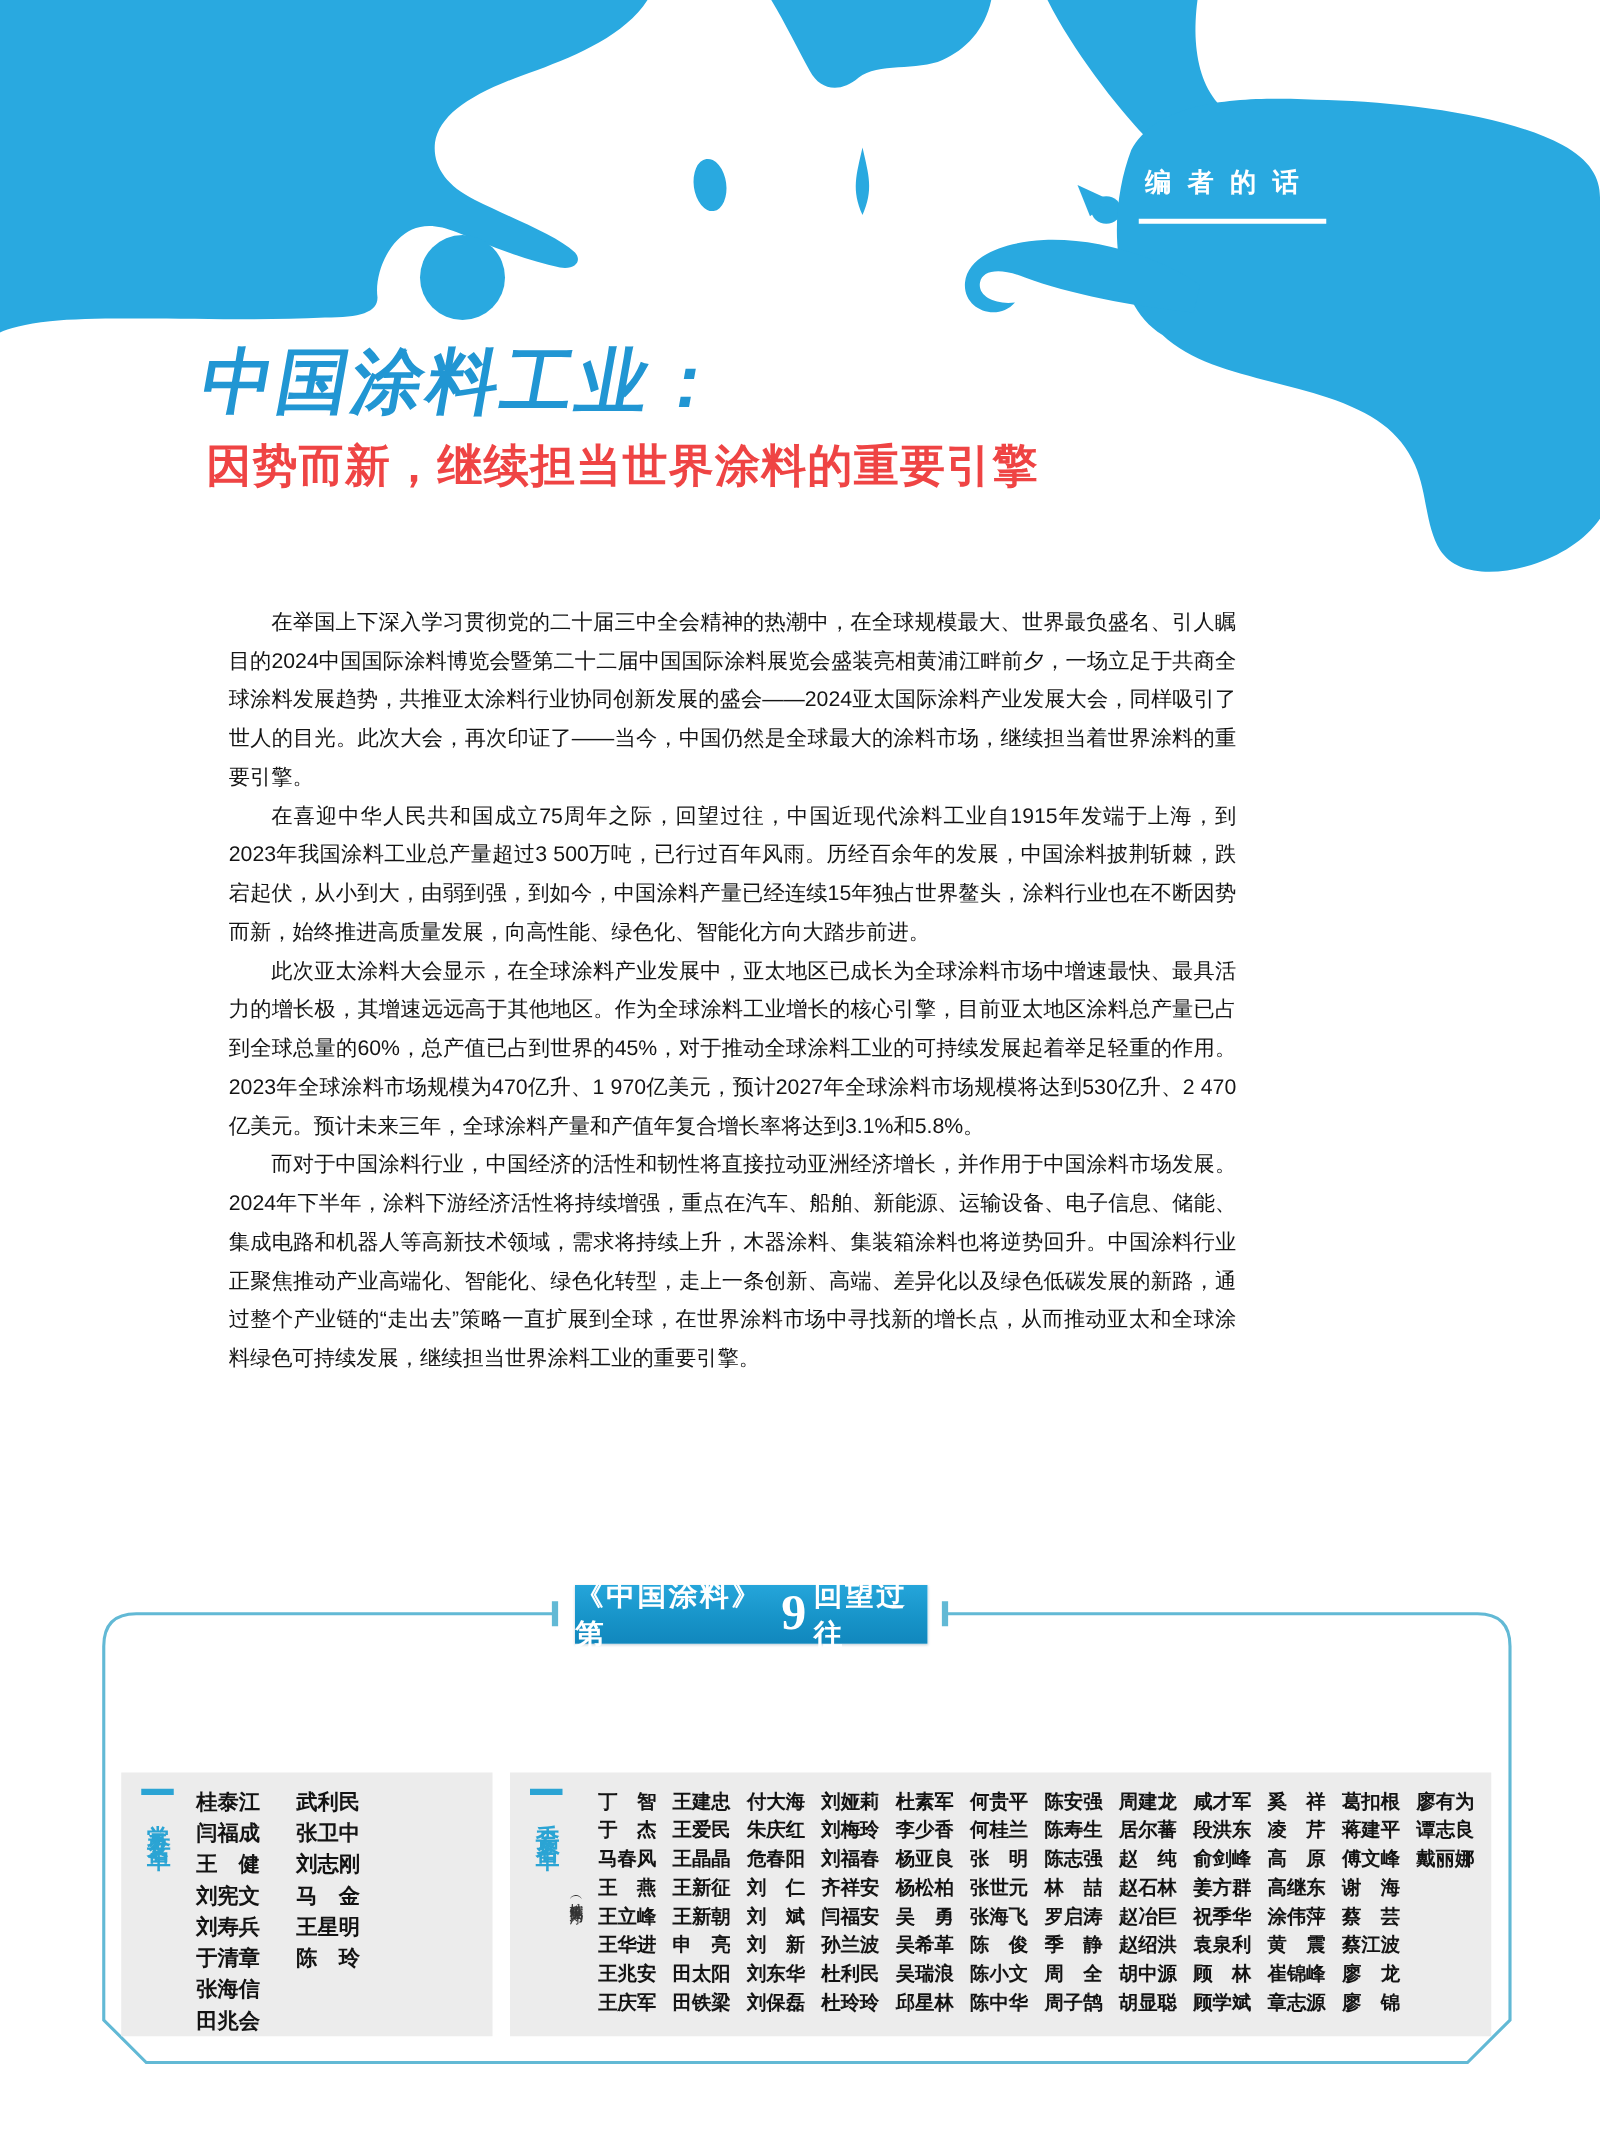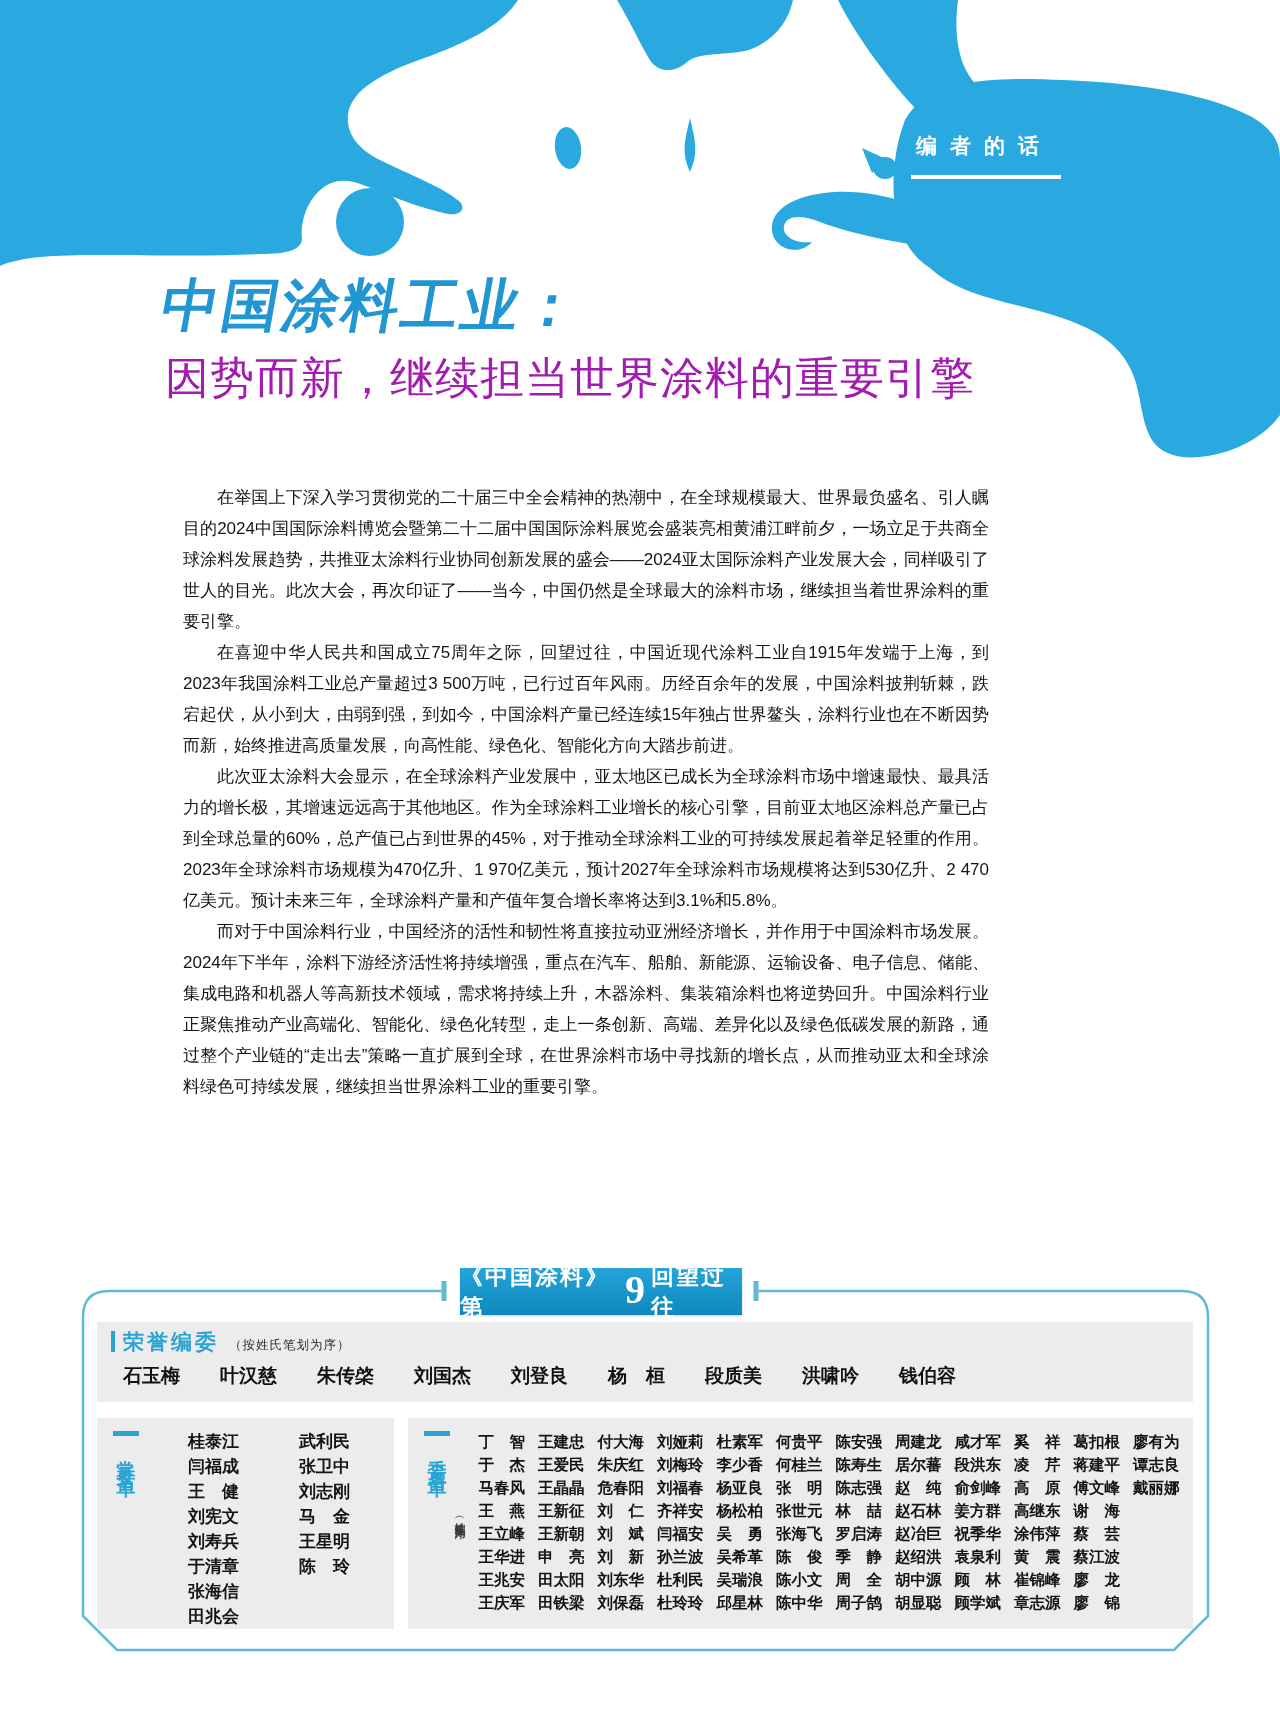--- a/index.html
+++ b/index.html
@@ -17,22 +17,22 @@
   .page{position:relative;width:1280px;height:1725px;background:#fff;overflow:hidden;margin:0 auto;}
 
   .splash{position:absolute;left:0;top:0;width:1280px;height:500px;display:block;}
 
   .editor-tag{position:absolute;left:916px;top:132px;color:#fff;z-index:3;}
   .editor-tag .tag-text{font-size:21px;font-weight:700;letter-spacing:13px;white-space:nowrap;font-family:Liberation Serif, serif;}
   .editor-tag .tag-underline{width:150px;height:4px;background:#fff;margin-top:15px;margin-left:-5px;}
 
   .main-title{position:absolute;left:162px;top:268px;font-size:57px;font-weight:800;
     color:var(--title-blue);transform:skewX(-10deg);letter-spacing:3px;white-space:nowrap;}
-  .sub-title{position:absolute;left:165px;top:349px;font-size:44px;font-weight:400;
-    font-family:"Liberation Serif", serif;color:#a21caf;letter-spacing:1px;white-space:nowrap;}
+  .sub-title{position:absolute;left:165px;top:349px;font-size:36px;font-weight:700;
+    font-family:"Liberation Serif", serif;color:#ef4444;letter-spacing:1px;white-space:nowrap;}
 
   .body-text{position:absolute;left:183px;top:482px;width:806px;
     font-size:17px;line-height:31px;color:var(--body-text);text-align:justify;}
   .body-text .para{text-indent:2em;}
 
   
   .board-border{position:absolute;left:70px;top:1260px;width:1150px;height:400px;display:block;}
 
   .board-banner{position:absolute;left:460px;top:1268px;width:282px;height:47px;
     background:linear-gradient(180deg,#25a5da 0%, var(--banner-blue) 55%, #1187bd 100%);
@@ -53,21 +53,21 @@
   .members-panel{position:absolute;left:408px;top:1418px;width:785px;height:211px;background:var(--panel-gray);text-align:center;}
 
   .v-label-wrap{position:absolute;left:16px;top:13px;display:flex;flex-direction:column;align-items:flex-start;}
   .accent-bar-h{width:26px;height:5px;background:var(--label-blue);margin-bottom:8px;}
   .v-label{writing-mode:vertical-rl;text-orientation:upright;font-size:19px;font-weight:700;
     color:var(--label-blue);letter-spacing:6px;line-height:26px;}
   .v-note{position:absolute;left:44px;top:18px;writing-mode:vertical-rl;font-size:11px;color:#333;
     letter-spacing:1px;height:160px;}
 
   .standing-grid{position:absolute;left:60px;top:11px;display:flex;gap:0;}
-  .standing-col{width:80px;margin-left:31px;}
+  .standing-col{width:80px;}
   .standing-col .name-cell{font-size:17px;font-weight:600;color:#131313;line-height:25px;white-space:nowrap;}
 
   .members-grid{position:absolute;left:64px;top:12px;display:flex;}
   .members-col{width:59.5px;}
   .members-col .name-cell{font-size:15.5px;font-weight:600;color:#131313;line-height:23px;white-space:nowrap;}
 </style>
 </head>
 <body>
 
 <div class="page">
@@ -113,38 +113,20 @@
     <path d="M374,31 H39 Q13,31 13,57 V356 L47,390 H1104 L1138,356 V57 Q1138,31 1112,31 H686" fill="none" stroke="#62b9d5" stroke-width="2.5"></path>
     <path d="M374,21 V41 M686,21 V41" stroke="#62b9d5" stroke-width="5" fill="none"></path>
   </svg>
 
   <div class="board-banner">
     <span class="banner-prefix">《中国涂料》第</span>
     <span class="banner-number">9</span>
     <span class="banner-suffix">回望过往</span>
   </div>
 
-  <div class="honorary-panel">
-    <div class="honorary-header">
-      <span class="accent-bar-v"></span>
-      <span class="honorary-label">荣誉编委</span>
-      <span class="honorary-note">（按姓氏笔划为序）</span>
-    </div>
-    <div class="honorary-names">
-        <span class="hname">石玉梅</span>
-        <span class="hname">叶汉慈</span>
-        <span class="hname">朱传棨</span>
-        <span class="hname">刘国杰</span>
-        <span class="hname">刘登良</span>
-        <span class="hname">杨　桓</span>
-        <span class="hname">段质美</span>
-        <span class="hname">洪啸吟</span>
-        <span class="hname">钱伯容</span>
-      </div>
-  </div>
 
   <div class="standing-panel">
     <div class="v-label-wrap">
       <span class="accent-bar-h"></span>
       <span class="v-label">常委名单</span>
     </div>
     <div class="standing-grid">
         <div class="standing-col">
           <div class="name-cell">桂泰江</div>
           <div class="name-cell">闫福成</div>

